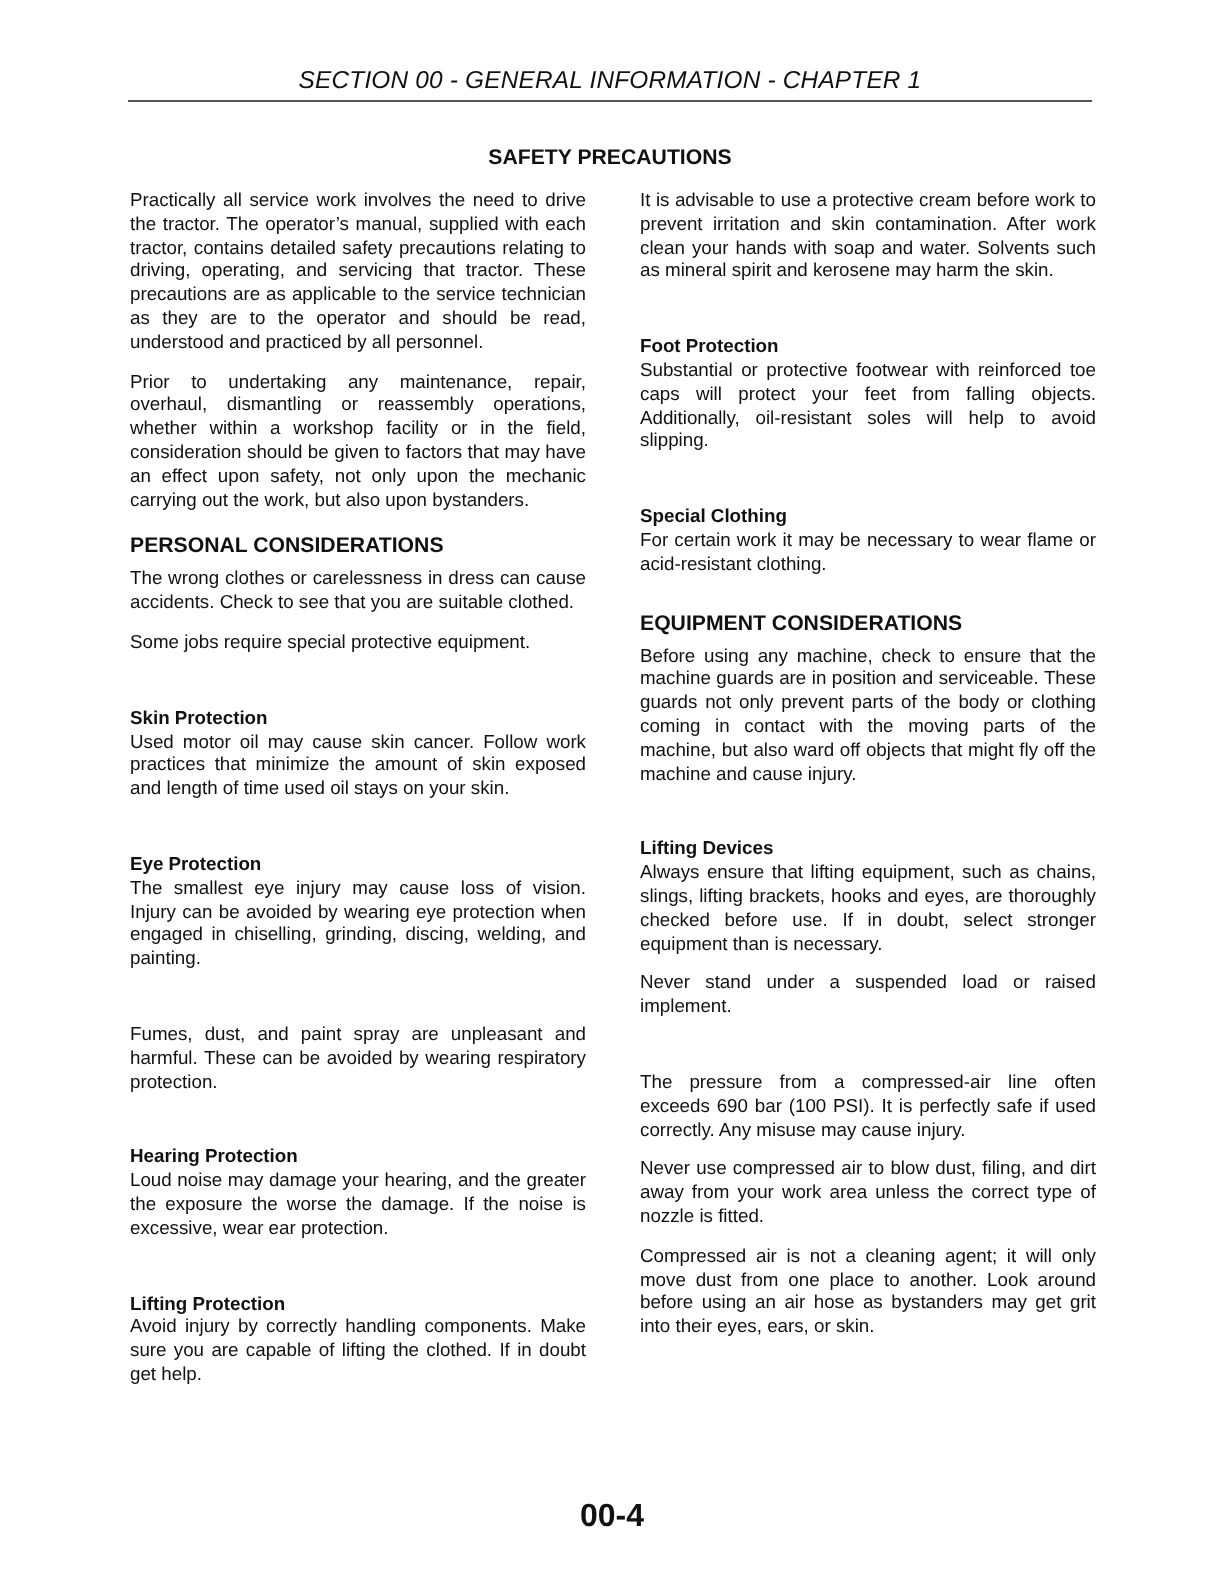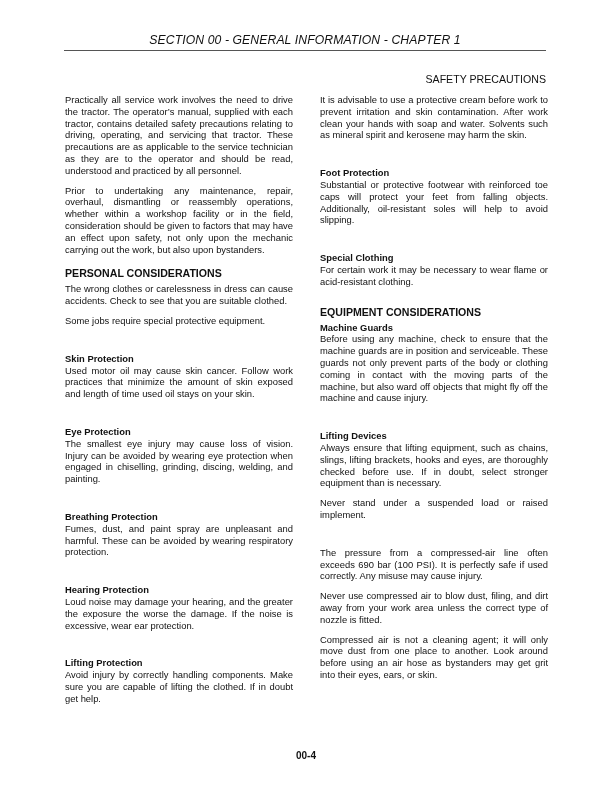--- a/index.html
+++ b/index.html
@@ -3,31 +3,31 @@
 <meta charset="utf-8">
 <style>
   html, body { margin: 0; padding: 0; background: #ffffff; }
   body { width: 612px; height: 792px; position: relative; overflow: hidden;
          font-family: "Liberation Sans", sans-serif; color: #111111; }
   .header-title { position: absolute; left: 64px; width: 482px; top: 33px;
          text-align: center; font-style: italic; font-size: 12.2px; letter-spacing: 0.1px; }
   .header-rule { position: absolute; left: 64px; width: 482px; top: 50px; height: 0;
          border-top: 1.6px solid #555555; }
   .page-title { position: absolute; left: 64px; width: 482px; top: 73px;
-         text-align: right; font-weight: normal; font-size: 10.6px; }
+         text-align: center; font-weight: bold; font-size: 10.6px; }
   .col { position: absolute; top: 94px; width: 228px; font-size: 9.4px; line-height: 11.8px; }
   .col.left { left: 65px; }
   .col.right { left: 320px; }
   p { margin: 0; text-align: justify; }
   .gap-s { height: 8px; }
   .gap-l { height: 26px; }
   .h2 { font-weight: bold; font-size: 10.6px; line-height: 13px; margin: 0 0 3px 0; }
   .h3 { font-weight: bold; margin: 0; }
   .footer { position: absolute; left: 0; width: 612px; top: 750px; text-align: center;
-         font-weight: bold; font-size: 10px; }
+         font-weight: bold; font-size: 16px; }
 </style>
 </head>
 <body>
 
 <div class="header-title">SECTION 00 - GENERAL INFORMATION - CHAPTER 1</div>
 <div class="header-rule"></div>
 <div class="page-title">SAFETY PRECAUTIONS</div>
 
 <div class="col left">
   <p>Practically all service work involves the need to drive the tractor. The operator’s manual, supplied with each tractor, contains detailed safety precautions relating to driving, operating, and servicing that tractor. These precautions are as applicable to the service technician as they are to the operator and should be read, understood and practiced by all personnel.</p>
@@ -41,21 +41,20 @@
   <div class="gap-l"></div>
 
   <div class="h3">Skin Protection</div>
   <p>Used motor oil may cause skin cancer. Follow work practices that minimize the amount of skin exposed and length of time used oil stays on your skin.</p>
   <div class="gap-l"></div>
 
   <div class="h3">Eye Protection</div>
   <p>The smallest eye injury may cause loss of vision. Injury can be avoided by wearing eye protection when engaged in chiselling, grinding, discing, welding, and painting.</p>
   <div class="gap-l"></div>
 
-  <div class="h3">Breathing Protection</div>
   <p>Fumes, dust, and paint spray are unpleasant and harmful. These can be avoided by wearing respiratory protection.</p>
   <div class="gap-l"></div>
 
   <div class="h3">Hearing Protection</div>
   <p>Loud noise may damage your hearing, and the greater the exposure the worse the damage. If the noise is excessive, wear ear protection.</p>
   <div class="gap-l"></div>
 
   <div class="h3">Lifting Protection</div>
   <p>Avoid injury by correctly handling components. Make sure you are capable of lifting the clothed. If in doubt get help.</p>
 </div>
@@ -66,21 +65,20 @@
 
   <div class="h3">Foot Protection</div>
   <p>Substantial or protective footwear with reinforced toe caps will protect your feet from falling objects. Additionally, oil-resistant soles will help to avoid slipping.</p>
   <div class="gap-l"></div>
 
   <div class="h3">Special Clothing</div>
   <p>For certain work it may be necessary to wear flame or acid-resistant clothing.</p>
   <div style="height:18px"></div>
 
   <div class="h2">EQUIPMENT CONSIDERATIONS</div>
-  <div class="h3">Machine Guards</div>
   <p>Before using any machine, check to ensure that the machine guards are in position and serviceable. These guards not only prevent parts of the body or clothing coming in contact with the moving parts of the machine, but also ward off objects that might fly off the machine and cause injury.</p>
   <div class="gap-l"></div>
 
   <div class="h3">Lifting Devices</div>
   <p>Always ensure that lifting equipment, such as chains, slings, lifting brackets, hooks and eyes, are thoroughly checked before use. If in doubt, select stronger equipment than is necessary.</p>
   <div class="gap-s"></div>
   <p>Never stand under a suspended load or raised implement.</p>
   <div class="gap-l"></div>
 
   <p>The pressure from a compressed-air line often exceeds 690 bar (100 PSI). It is perfectly safe if used correctly. Any misuse may cause injury.</p>

